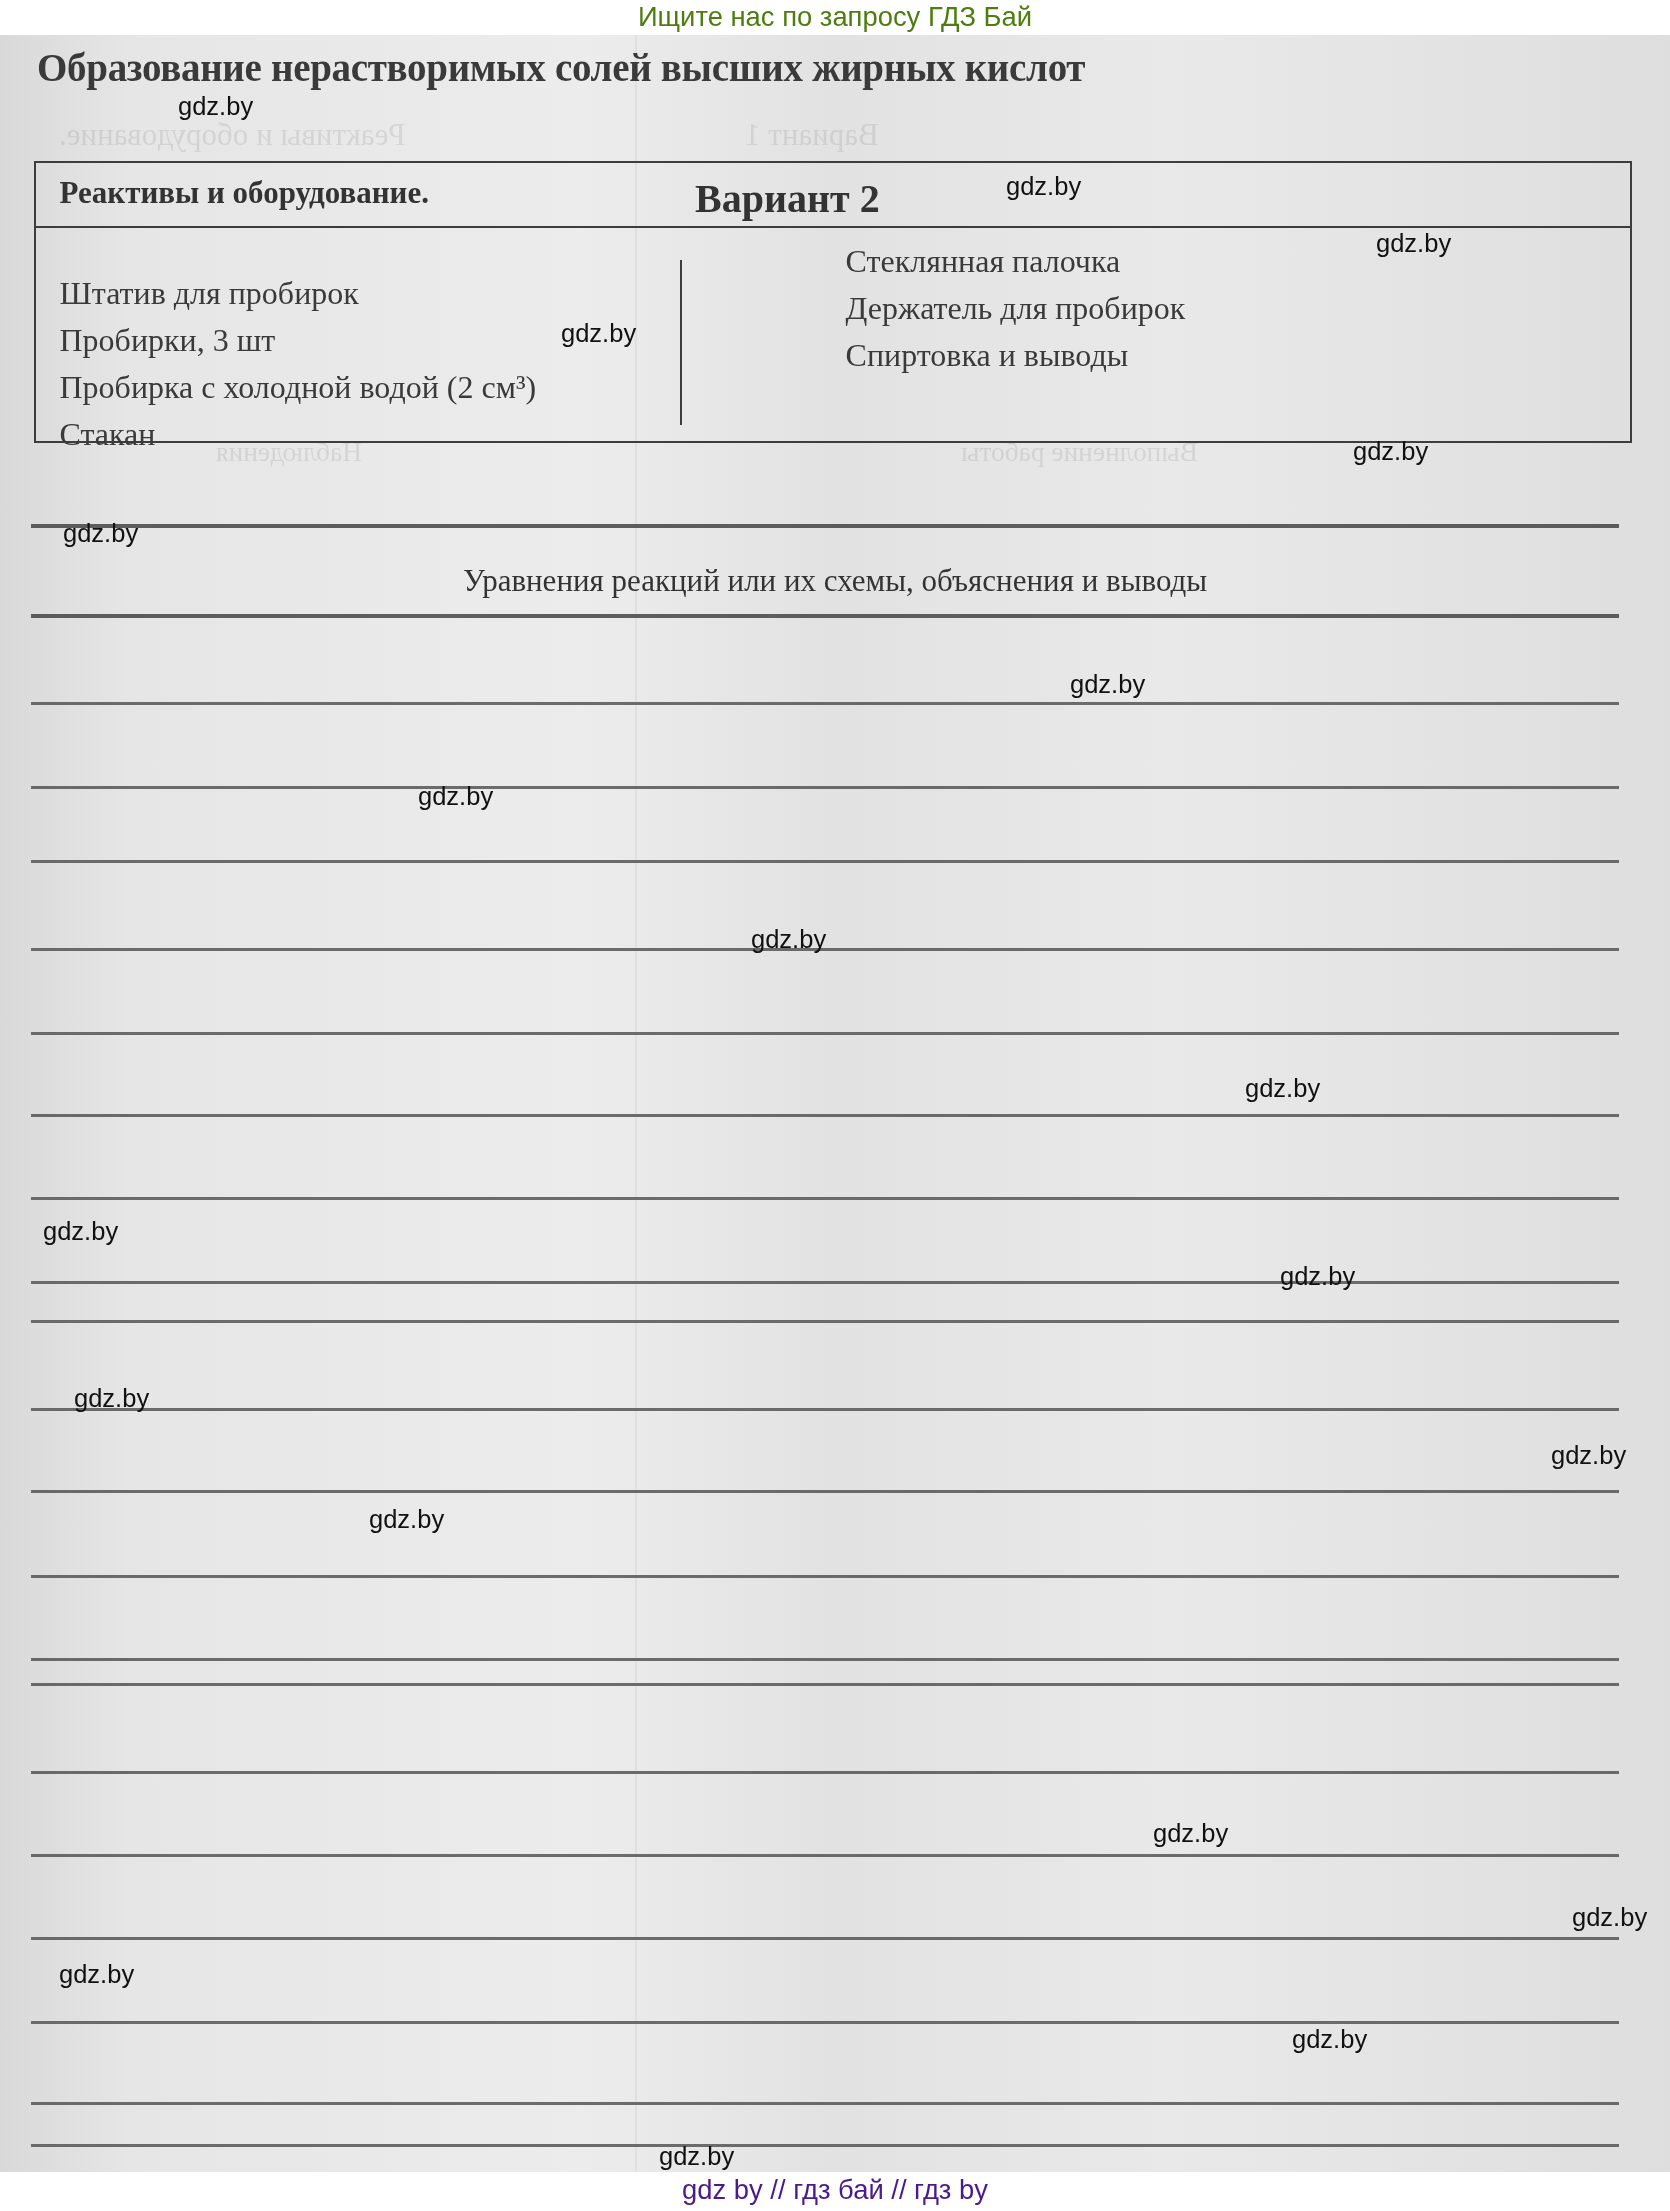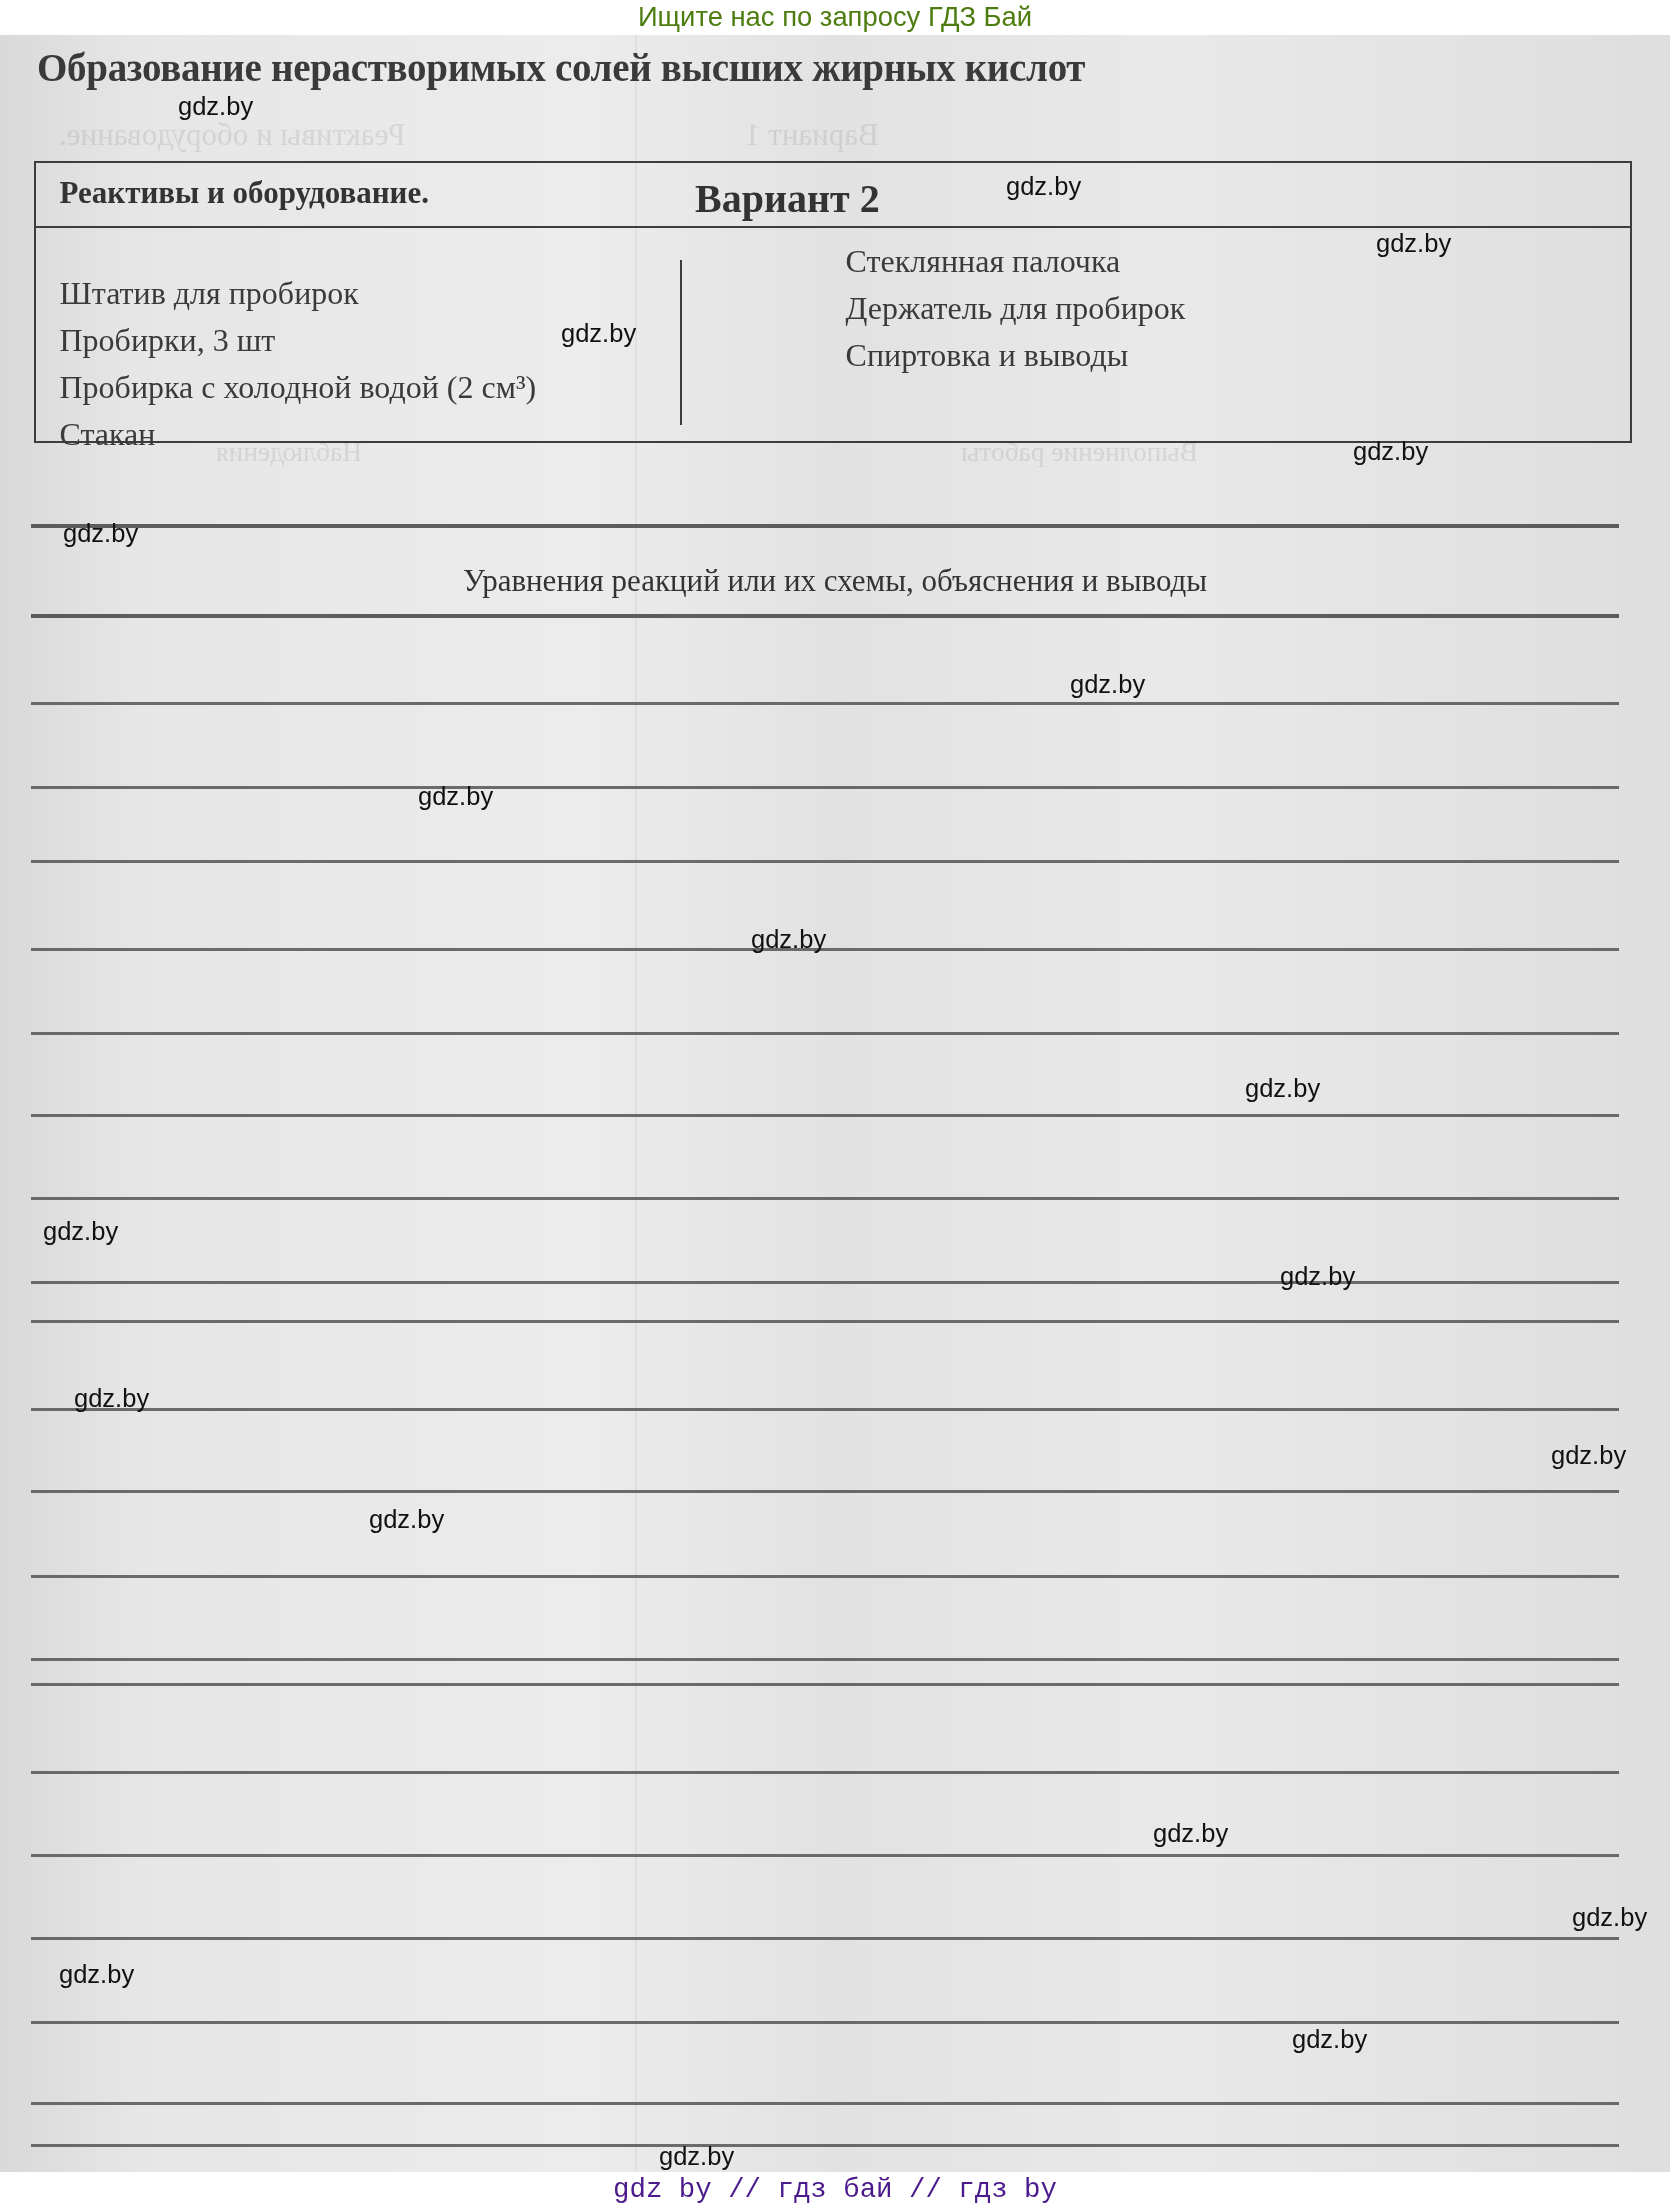--- a/index.html
+++ b/index.html
@@ -68,21 +68,21 @@
     position: absolute; font-family: "Liberation Sans", sans-serif;
     font-size: 25.5px; color: #111; white-space: nowrap;
   }
   .fold {
     position: absolute; left: 635px; top: 0; width: 2px; height: 2137px;
     background: rgba(0,0,0,0.04);
   }
   .bottom-banner {
     position: absolute; left: 0; top: 2172px; width: 1670px; height: 27px;
     background: #ffffff; text-align: center;
-    font-family: Liberation Mono, monospace; font-size: 27.4px; line-height: 35px;
+    font-family: Liberation Sans, sans-serif; font-size: 27.4px; line-height: 35px;
     color: #4b1a8c;
   }
 </style>
 </head>
 <body>
 
 <div class="top-banner">Ищите нас по запросу ГДЗ Бай</div>
 
 <div class="page">
   <div class="fold"></div>

